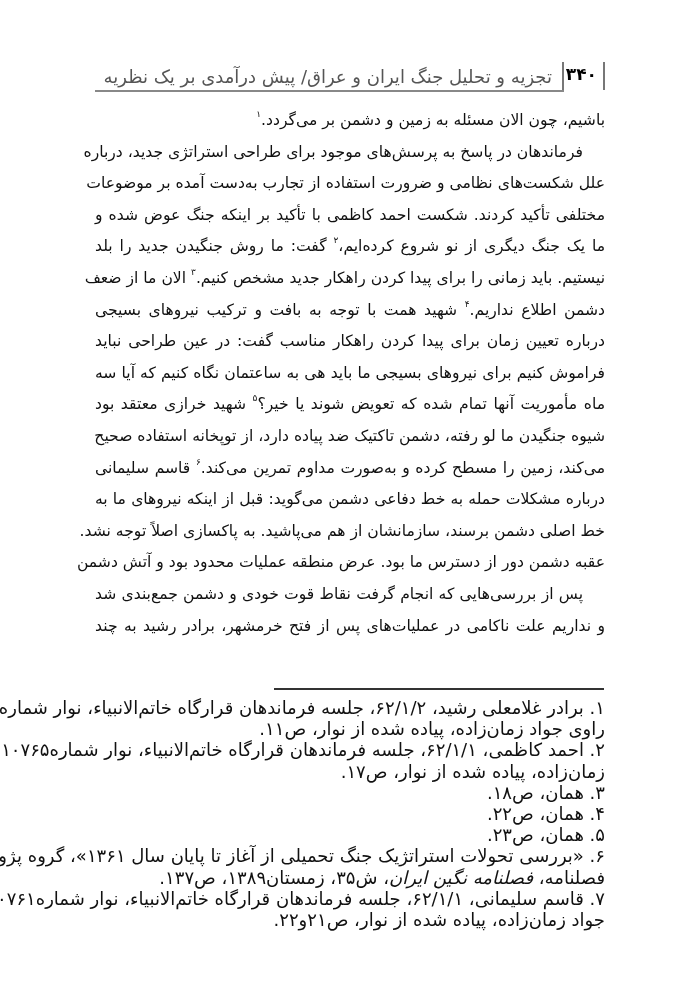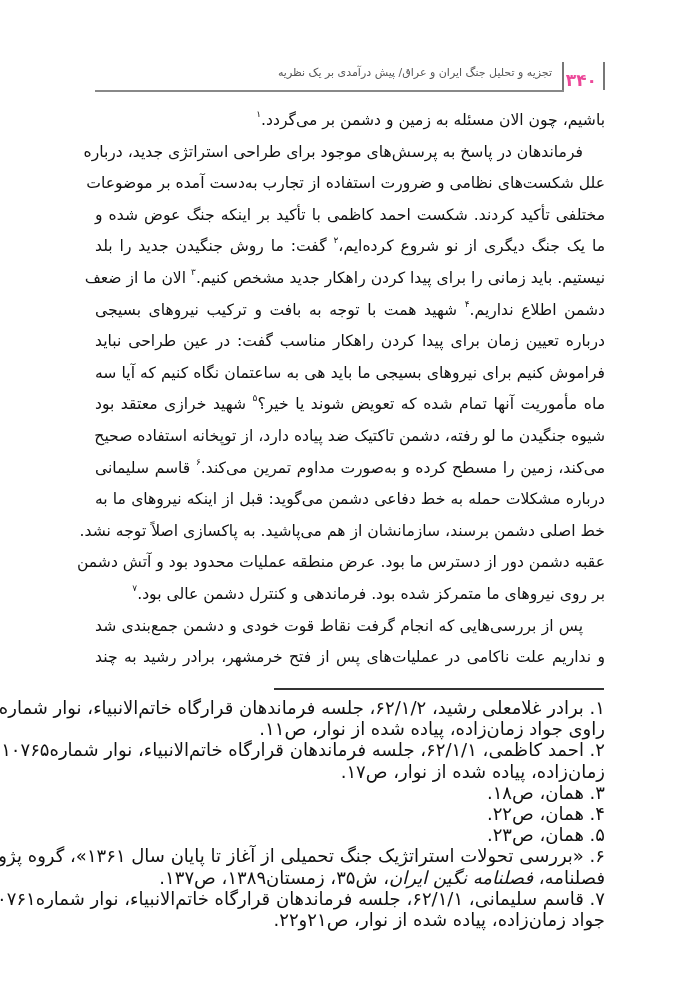--- a/index.html
+++ b/index.html
@@ -2,24 +2,24 @@
 <html><head>
 <meta charset="utf-8">
 <style>
   html, body { margin: 0; padding: 0; background: #ffffff; }
   body { width: 699px; height: 992px; position: relative; overflow: hidden;
          font-family: "DejaVu Sans", sans-serif; color: #1a1a1a; }
   .page { position: absolute; left: 0; top: 0; width: 699px; height: 992px; background: #fff; }
 
   
   .header { position: absolute; top: 62px; left: 95px; width: 510px; height: 30px; direction: rtl; }
-  .header-page-num { position: absolute; right: 8px; top: 8px; font-size: 17px; font-weight: bold; color: #ec4899; }
+  .header-page-num { position: absolute; right: 8px; top: 2px; font-size: 17px; font-weight: bold; color: #000000; }
   .header-bar-right { position: absolute; right: 0; top: 0; width: 2px; height: 28px; background: #777; }
   .header-bar-mid { position: absolute; right: 41px; top: 0; width: 2px; height: 28px; background: #777; }
-  .header-title { position: absolute; right: 53px; top: 4px; font-size: 11px; color: #555; white-space: nowrap; }
+  .header-title { position: absolute; right: 53px; top: 4px; font-size: 18px; color: #555; white-space: nowrap; }
   .header-rule { position: absolute; left: 0; right: 41px; bottom: 0; height: 2px; background: #888; }
 
   
   .body-text { position: absolute; top: 105px; left: 95px; width: 510px; direction: rtl; text-align: justify;
                font-size: 15.6px; line-height: 31.6px; color: #111; }
   .body-text .line { display: block; text-align-last: justify; white-space: nowrap; }
   .body-text .line.last { text-align-last: right; }
   sup { font-size: 9px; line-height: 0; vertical-align: 8px; }
 
   
@@ -53,21 +53,20 @@
     <span class="line"><span>نیستیم. باید زمانی را برای پیدا کردن راهکار جدید مشخص کنیم.</span><sup>۳</sup><span> الان ما از ضعف</span></span>
     <span class="line"><span>دشمن اطلاع نداریم.</span><sup>۴</sup><span> شهید همت با توجه به بافت و ترکیب نیروهای بسیجی</span></span>
     <span class="line">درباره تعیین زمان برای پیدا کردن راهکار مناسب گفت: در عین طراحی نباید</span>
     <span class="line">فراموش کنیم برای نیروهای بسیجی ما باید هی به ساعتمان نگاه کنیم که آیا سه</span>
     <span class="line"><span>ماه مأموریت آنها تمام شده که تعویض شوند یا خیر؟</span><sup>۵</sup><span> شهید خرازی معتقد بود</span></span>
     <span class="line">شیوه جنگیدن ما لو رفته، دشمن تاکتیک ضد پیاده دارد، از توپخانه استفاده صحیح</span>
     <span class="line"><span>می‌کند، زمین را مسطح کرده و به‌صورت مداوم تمرین می‌کند.</span><sup>۶</sup><span> قاسم سلیمانی</span></span>
     <span class="line">درباره مشکلات حمله به خط دفاعی دشمن می‌گوید: قبل از اینکه نیروهای ما به</span>
     <span class="line">خط اصلی دشمن برسند، سازمانشان از هم می‌پاشید. به پاکسازی اصلاً توجه نشد.</span>
     <span class="line">عقبه دشمن دور از دسترس ما بود. عرض منطقه عملیات محدود بود و آتش دشمن</span>
-    <span class="line last"><span>بر روی نیروهای ما متمرکز شده بود. فرماندهی و کنترل دشمن عالی بود.</span><sup>۷</sup></span>
     <span class="line" style="text-indent:22px">پس از بررسی‌هایی که انجام گرفت نقاط قوت خودی و دشمن جمع‌بندی شد</span>
     <span class="line">و نداریم علت ناکامی در عملیات‌های پس از فتح خرمشهر، برادر رشید به چند</span>
   </div>
 
   <div class="fn-rule"></div>
 
   <div class="footnotes">
     <span class="fn">
       <span class="fl">۱. برادر غلامعلی رشید، ۶۲/۱/۲، جلسه فرماندهان قرارگاه خاتم‌الانبیاء، نوار شماره ۱۰۷۶۹،</span>
       <span class="fl last">راوی جواد زمان‌زاده، پیاده شده از نوار، ص۱۱.</span>

